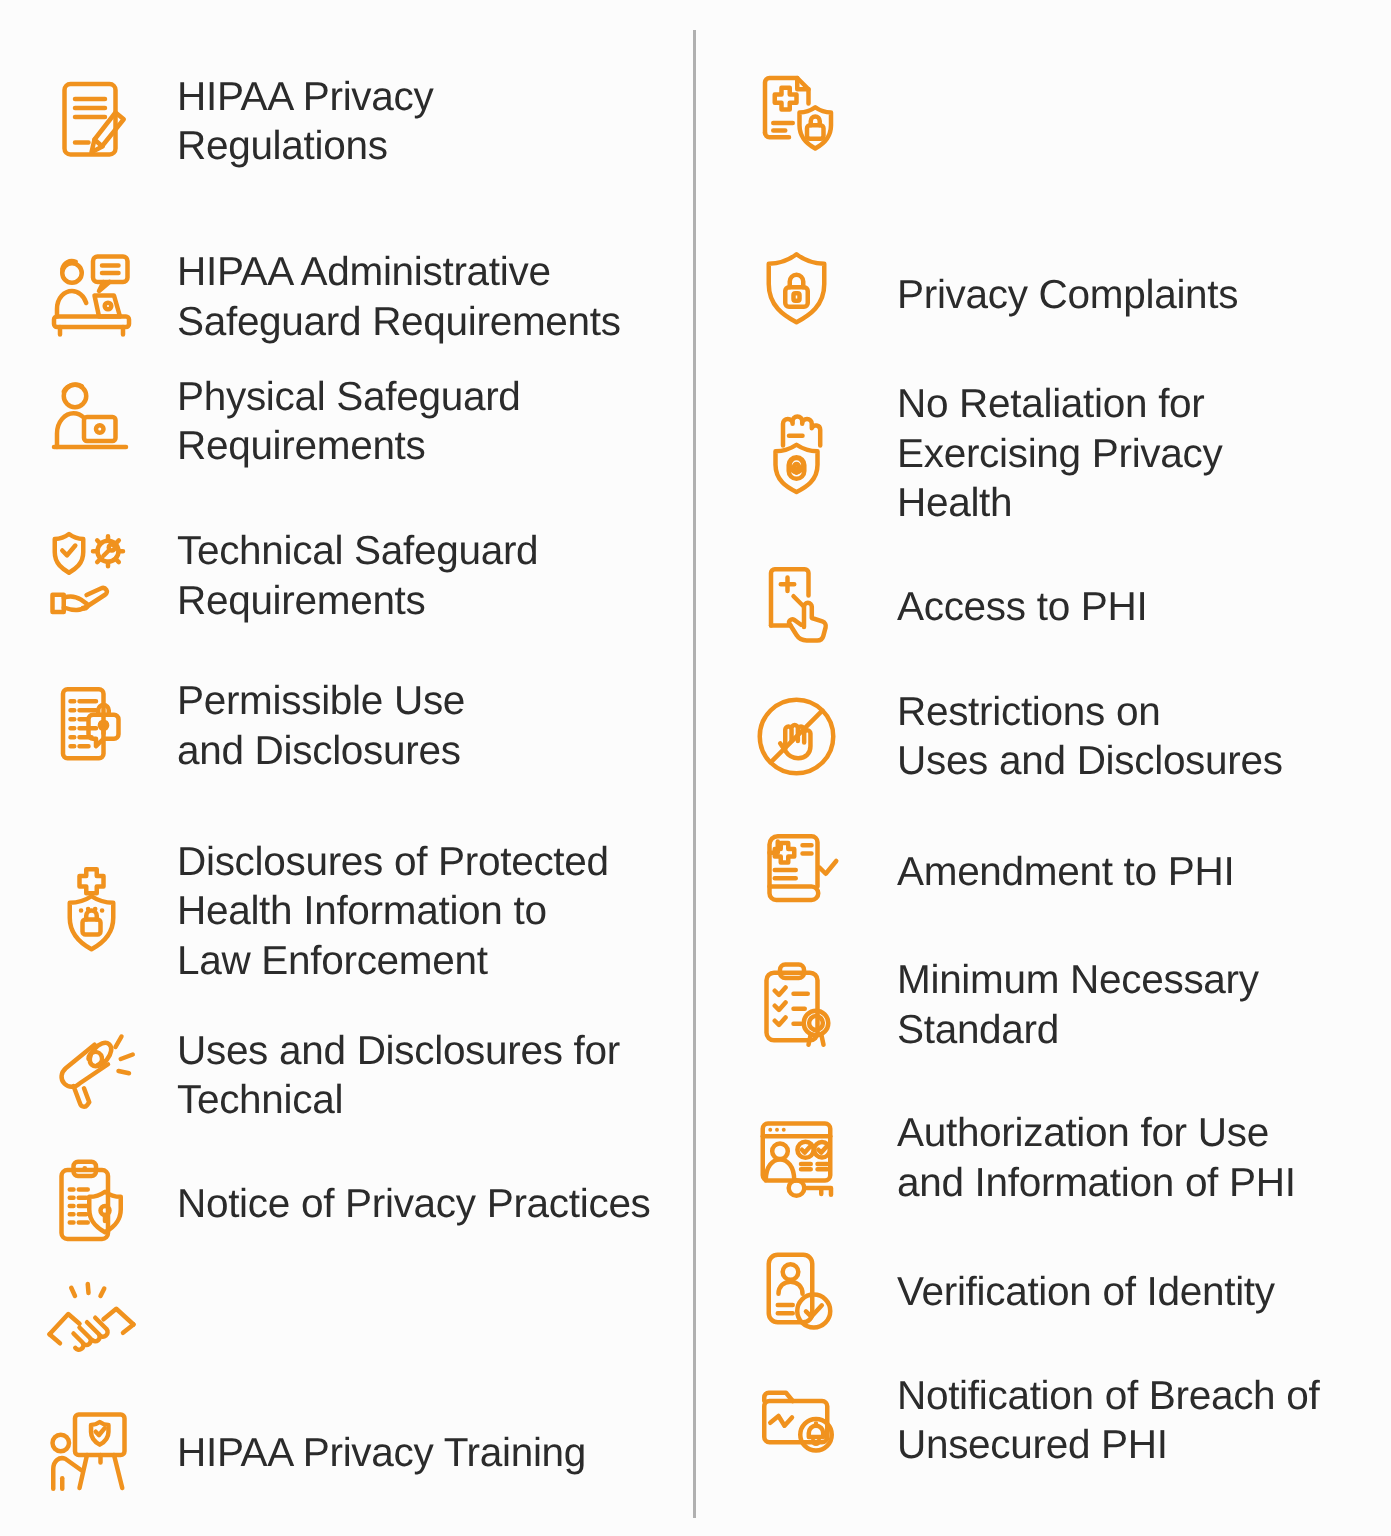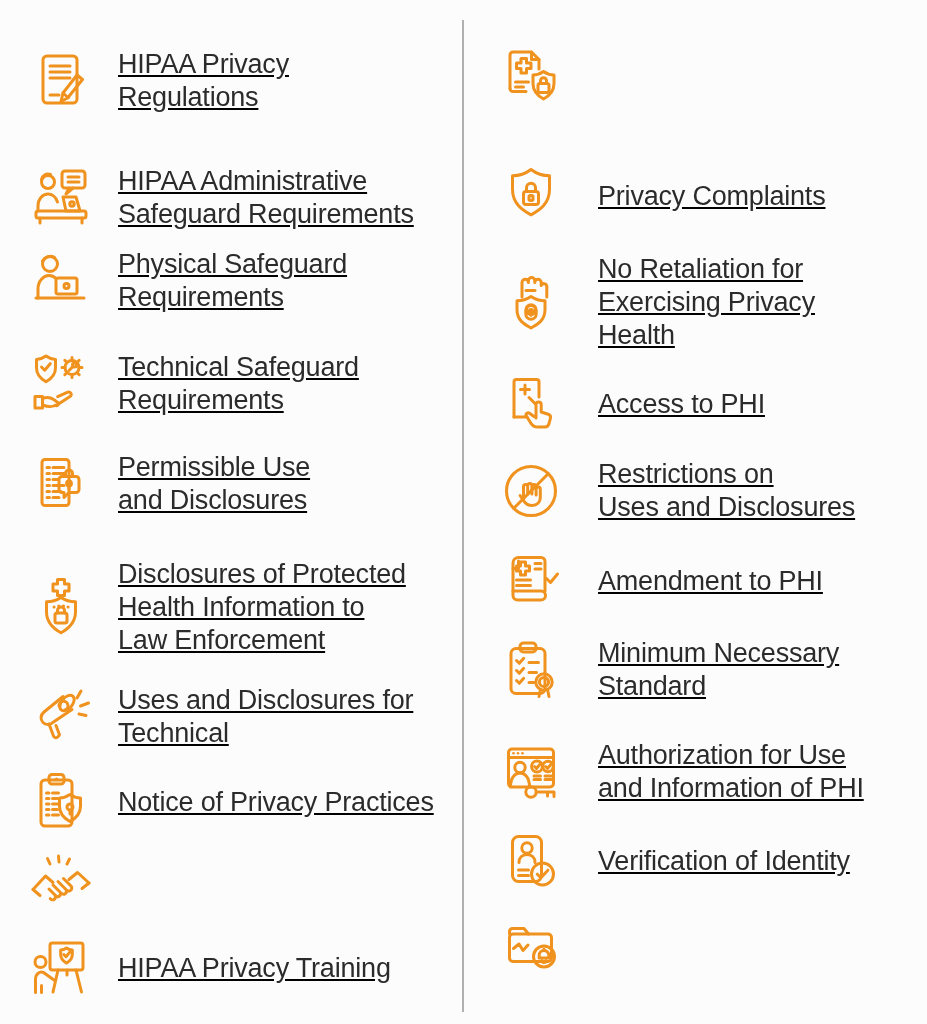--- a/index.html
+++ b/index.html
@@ -9,21 +9,21 @@
     font-family:"Liberation Sans","DejaVu Sans",sans-serif;
   }
   .divider{
     position:absolute;left:462px;top:20px;width:2px;height:992px;
     background:#b0b0b0;
   }
   .col{position:absolute;top:0;}
   .col-l{left:26px;width:430px;}
   .col-r{left:496px;width:425px;}
   .item{
-    position:absolute;left:0;display:flex;align-items:center;text-decoration:underline;
+    position:absolute;left:0;display:flex;align-items:center;
   }
   .icon{
     width:70px;min-width:70px;height:66px;display:flex;
     align-items:center;justify-content:center;margin-right:22px;
   }
   .col-r .icon{margin-right:32px;width:70px;min-width:70px;}
   .icon svg{width:64px;height:64px;}
   .icon svg *{fill:none;stroke:#F0921E;stroke-width:3;stroke-linecap:round;stroke-linejoin:round;}
   .icon svg .f{fill:#F0921E;stroke:none;}
   .label{
@@ -357,15 +357,17 @@
     <span class="icon">
       <svg viewBox="0 0 64 64">
         <path d="M10.5 19 v-2.5 a3 3 0 0 1 3-3 h11.5 l4.5 5.5"></path>
         <rect x="10.5" y="19" width="42" height="27.5" rx="3.5"></rect>
         <path d="M14.5 33.5 l5.5-4.5 4 6.5 5-5.5"></path>
         <circle cx="45" cy="41.5" r="10.5"></circle>
         <path d="M45 35.5 a4.8 4.8 0 0 1 4.8 4.8 v2.7 h-9.6 v-2.7 A4.8 4.8 0 0 1 45 35.5 z"></path>
         <path d="M43 45.5 a2 2 0 0 0 4 0 M45 34 v1.5"></path>
       </svg>
     </span>
+    <div class="label">Notification of Breach of
+Unsecured PHI</div>
   </div>
 
 </div>
 
 </body></html>

